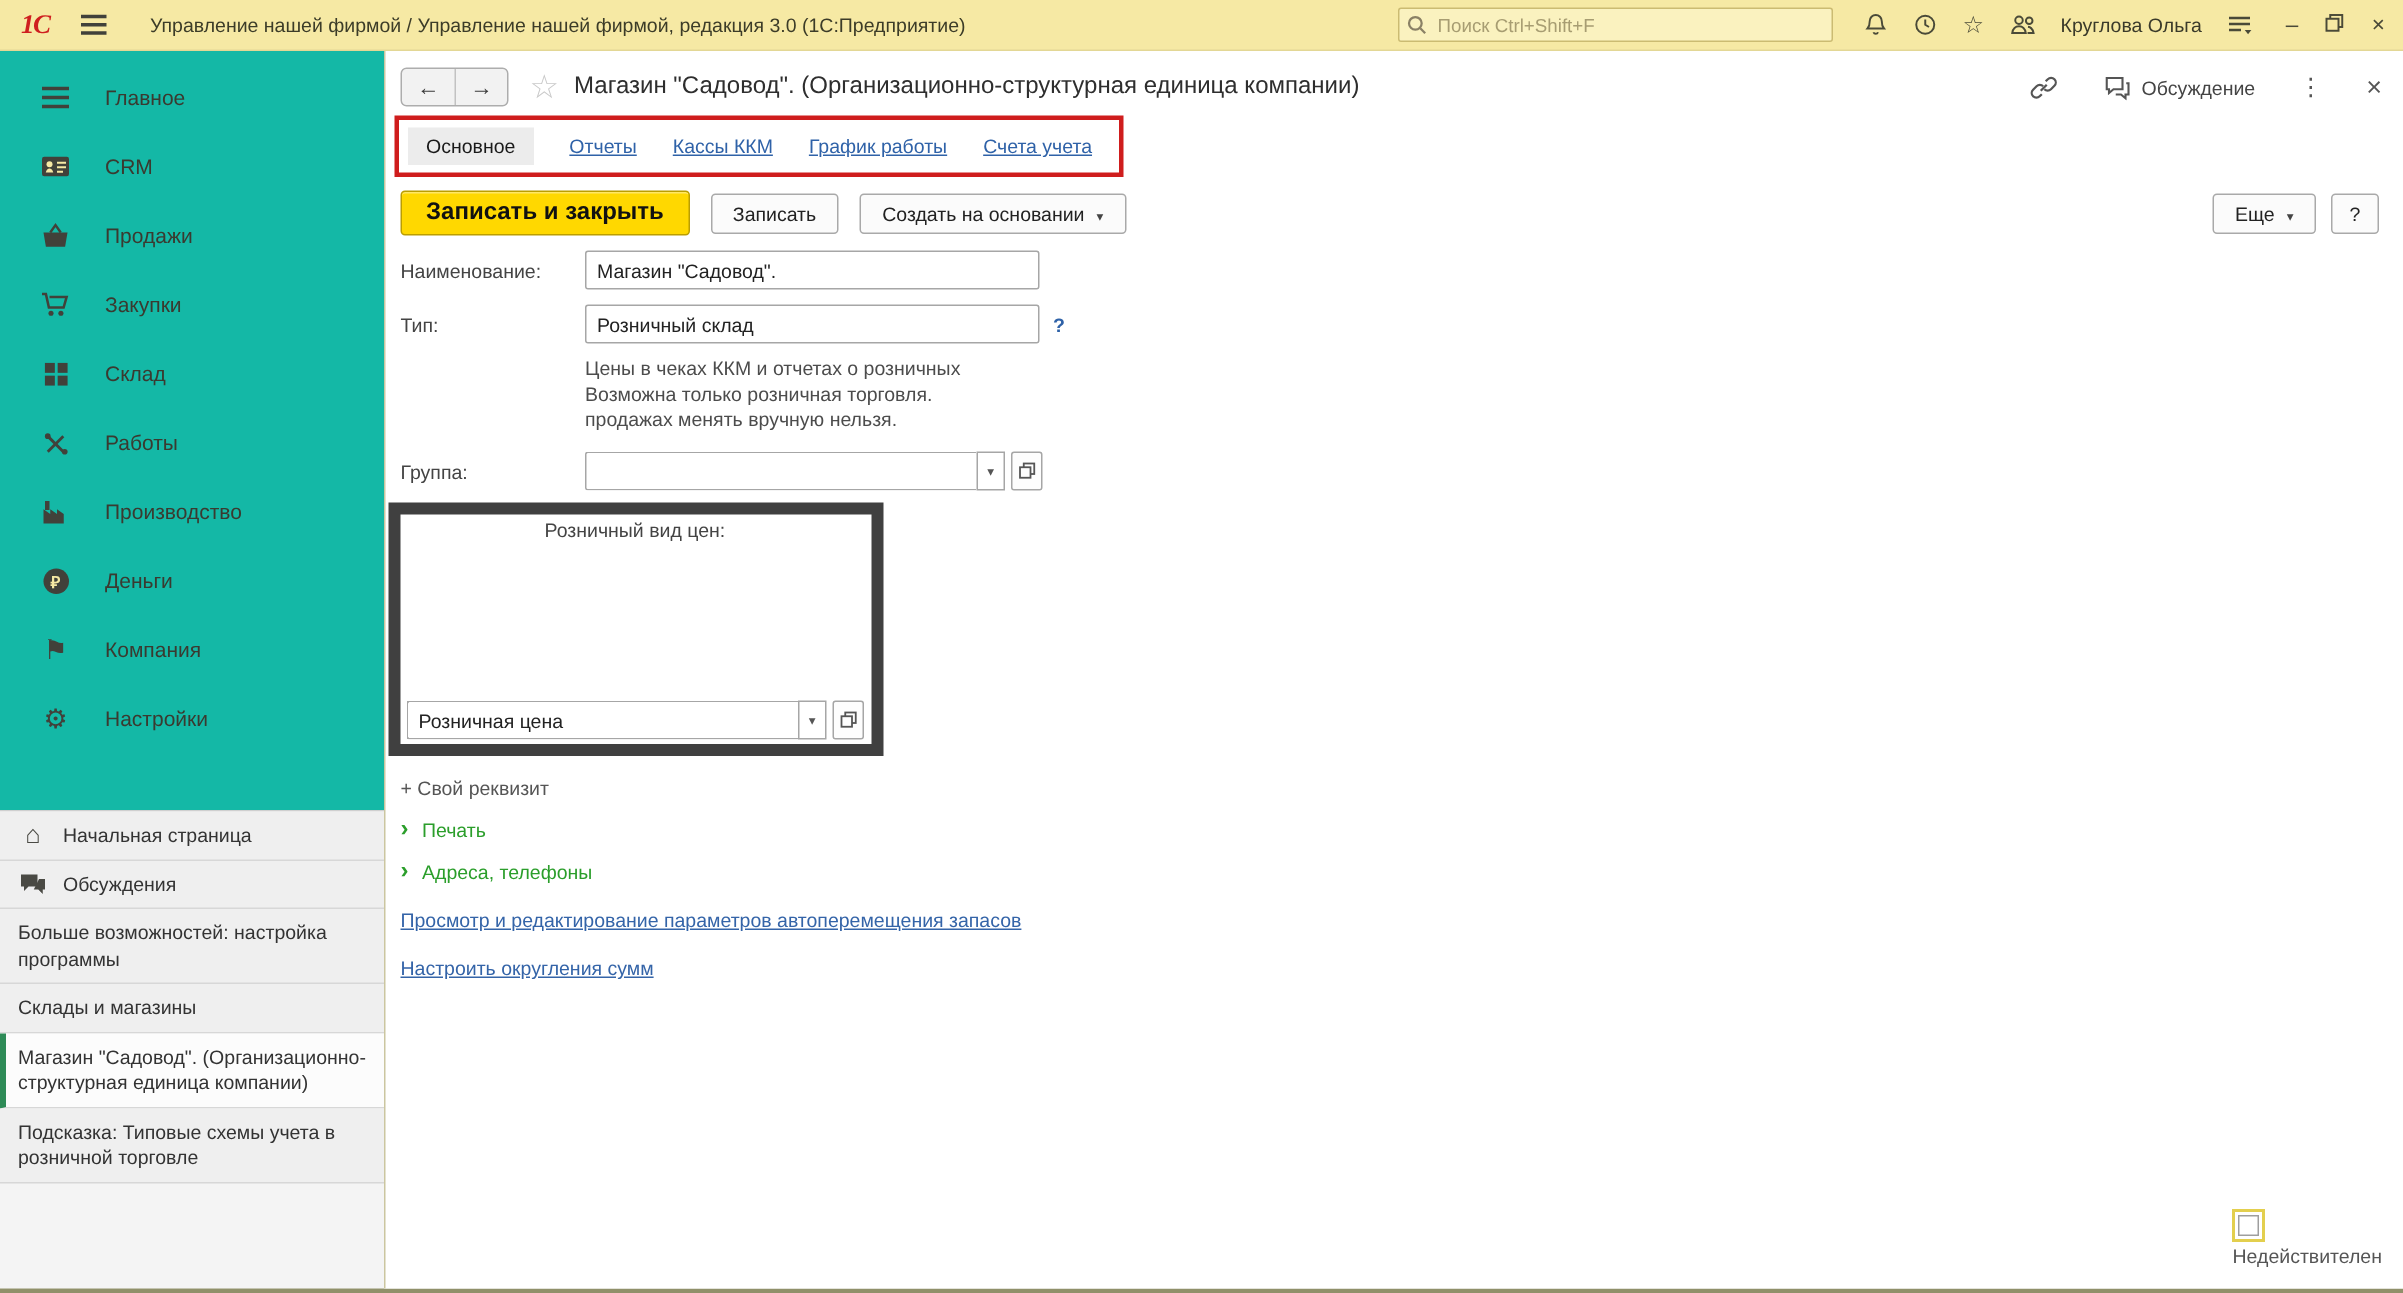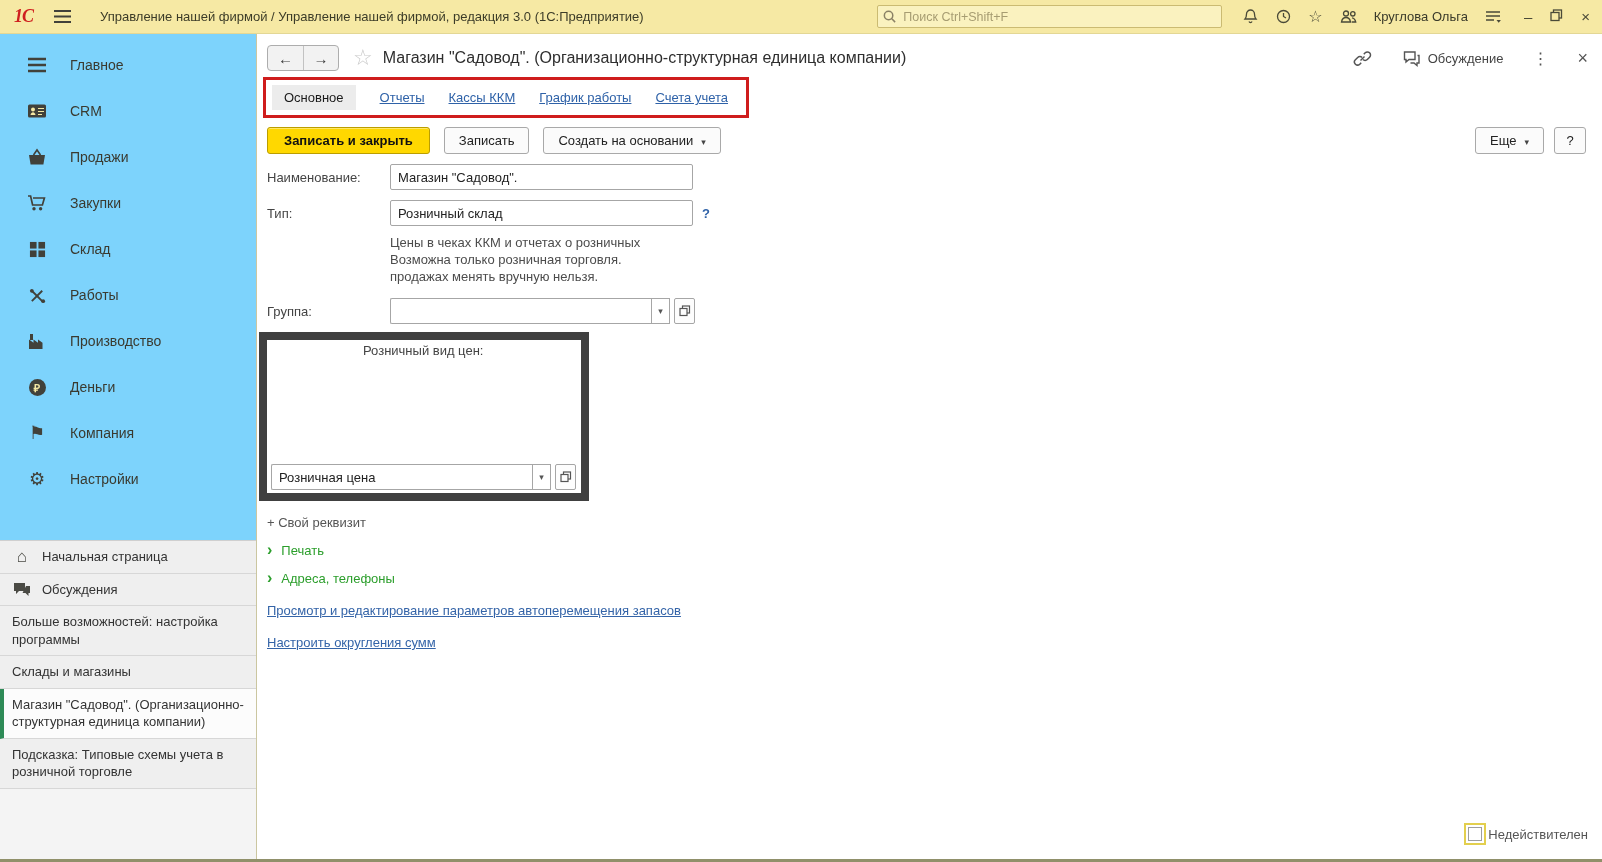--- a/index.html
+++ b/index.html
@@ -7,40 +7,40 @@
   body { font-family:"Liberation Sans", sans-serif; font-size:13px; color:#333;
          display:flex; flex-direction:column; background:#fff; }
 
   
   .topbar { height:34px; background:#f6e9a4; display:flex; align-items:center;
             padding:0 12px 0 14px; flex:0 0 34px; border-bottom:1px solid #e3d795; }
   .logo { color:#cf1f1f; font-weight:800; font-size:18px; font-family:"Liberation Serif",serif;
           font-style:italic; letter-spacing:-1px; }
   .hamburger { margin-left:20px; display:flex; align-items:center; cursor:pointer; }
   .app-title { margin-left:28px; color:#3c3c28; }
-  .search-wrap { margin-left:auto; position:relative; width:345px; height:23px; }
+  .search-wrap { margin-left:auto; position:relative; width:290px; height:23px; }
   .search-wrap svg { position:absolute; left:5px; top:4px; }
   .search-input { width:100%; height:100%; background:#faf2bf; border:1px solid #cbbb72;
                   border-radius:2px; padding:0 6px 0 25px; font-size:12.5px; color:#4a4433;
                   font-family:"Liberation Sans",sans-serif; }
   .search-input::placeholder { color:#a79d72; }
   .tb-icons { display:flex; align-items:center; gap:16px; margin-left:20px; }
   .tb-icon { display:flex; align-items:center; color:#4a4a38; cursor:pointer; }
   .tb-star { font-size:16px; color:#4a4a38; }
   .user-name { color:#3a3a2a; }
   .win-controls { display:flex; align-items:center; gap:18px; margin-left:22px; }
   .win-glyph { color:#4a4a38; font-size:15px; cursor:pointer; line-height:1; }
 
   
   .row { flex:1 1 auto; display:flex; min-height:0; }
   .footer-border { flex:0 0 3px; background:#90906a; }
 
   
   .leftcol { flex:0 0 256px; display:flex; flex-direction:column; min-height:0; }
-  .sidenav { height:506px; background:#7dd3fc; padding-top:8px; }
+  .sidenav { height:506px; background:#14b8a6; padding-top:8px; }
   .nav-item { height:46px; display:flex; align-items:center; padding-left:26px; gap:22px;
               color:#3a3a30; font-size:14px; cursor:pointer; }
   .nav-ic { width:22px; display:flex; justify-content:center; align-items:center; }
   .glyph-ic { font-size:18px; color:#41413a; line-height:1; }
   .ruble-circle { width:17px; height:17px; border-radius:50%; background:#41413a; color:#f6e9a4;
                   display:flex; align-items:center; justify-content:center; font-size:11px; font-weight:bold; }
 
   .panel { flex:1; background:#f4f4f4; border-top:1px solid #cfcfcf; display:flex; flex-direction:column; }
   .pitem { background:#efefef; border-bottom:1px solid #d7d7d7; padding:7px 10px 7px 12px;
            color:#333; line-height:1.35; display:flex; gap:10px; align-items:center; cursor:pointer; }
@@ -62,21 +62,21 @@
   .dots { font-size:16px; color:#555; cursor:pointer; }
   .close-x { font-size:18px; color:#555; cursor:pointer; }
 
   .red-tabs { display:inline-flex; align-items:center; gap:24px; border:3px solid #cf1d1d;
               padding:5px 18px 5px 6px; margin:3px 0 0 6px; }
   .tab-active { background:#ececec; padding:5px 12px; color:#1a1a1a; cursor:pointer; }
   .tab-link { color:#2f62a8; text-decoration:underline; cursor:pointer; }
 
   .toolbar { display:flex; align-items:center; margin:9px 0 0 10px; gap:14px; padding-right:16px; }
   .btn-primary { background:#ffd800; border:1px solid #bb9e00; font-weight:bold; padding:5px 16px;
-                 border-radius:3px; font-size:13px; cursor:pointer; color:#111;
+                 border-radius:3px; font-size:16px; cursor:pointer; color:#111;
                  box-shadow:inset 0 1px 0 #ffe766; }
   .btn { background:#fbfbfb; border:1px solid #a9a9a9; padding:5px 14px; border-radius:3px;
          color:#222; font-size:13px; cursor:pointer; }
   .caret { font-size:9px; color:#444; margin-left:8px; }
   .toolbar-right { margin-left:auto; display:flex; gap:10px;justify-content:space-between; }
   .btn-help { width:32px; text-align:center; padding:5px 0; }
 
   .frow { display:flex; align-items:center; margin:10px 0 0 10px; }
   .flabel { width:123px; color:#444; flex:0 0 123px; }
   .inp { height:26px; border:1px solid #a6a6a6; border-radius:2px; padding:0 7px; font-size:13px;
@@ -98,21 +98,21 @@
                padding:3px 5px 3px 4px; margin:8px 0 0 2px;flex-direction:column; }
   .red-field .flabel { width:121px; flex:0 0 121px; }
 
   .add-attr { margin:14px 0 0 10px; color:#555; cursor:pointer; }
   .green-row { margin:12px 0 0 10px; color:#2b9e2b; cursor:pointer; display:flex; align-items:center; }
   .green-chevron { font-size:16px; font-weight:bold; margin-right:9px; line-height:1; }
   .blue-link { display:inline-block; margin:17px 0 0 10px; color:#3464a8; text-decoration:underline;
                cursor:pointer; }
   .link-block { display:block; }
 
-  .invalid-wrap { position:absolute; right:14px; bottom:14px; display:flex; align-items:center; gap:2px; }
+  .invalid-wrap { position:absolute; right:14px; bottom:14px; display:flex; align-items:flex-start; gap:2px;flex-direction:column; }
   .cb-ring { width:22px; height:22px; border:2px solid #e3cf4e; display:flex; align-items:center;
              justify-content:center; background:#fff; }
   .cb-box { width:14px; height:14px; border:1px solid #9e9e9e; background:#fff; cursor:pointer; }
   .invalid-label { color:#555; }
 </style>
 </head>
 <body>
 
 <div class="topbar">
   <span class="logo">1С</span>

